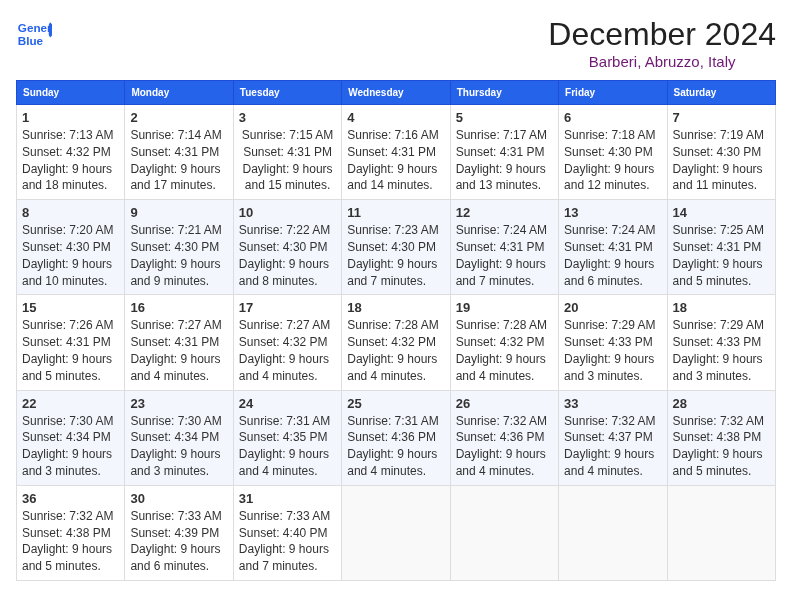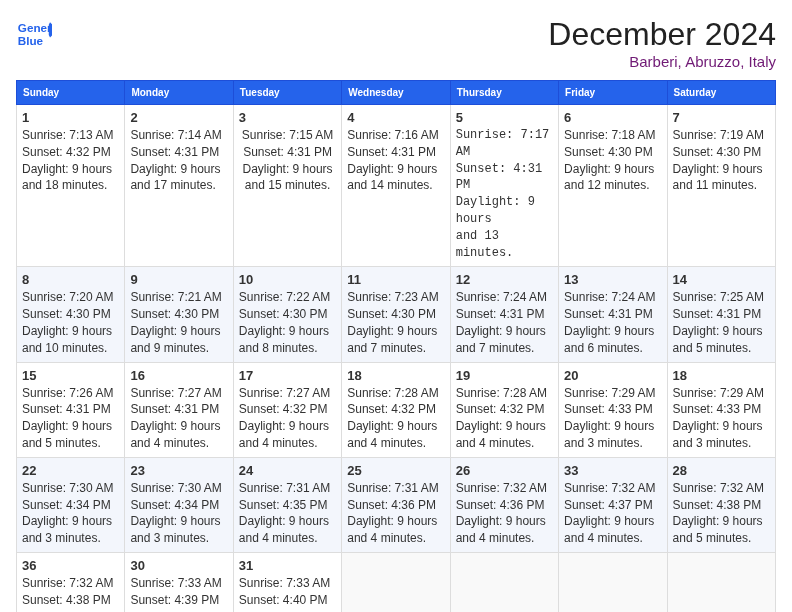--- a/index.html
+++ b/index.html
@@ -19,21 +19,21 @@
     .logo {
       display: flex;
       align-items: center;
       gap: 4px;
     }
     .logo-icon {
       width: 36px;
       height: 36px;
     }
     .title-block {
-      text-align: right;
+      text-align: center;
     }
     .month-title {
       font-size: 32px;
       font-weight: 300;
       color: #222;
     }
     .location-title {
       font-size: 15px;
       color: #701a75;
     }
@@ -133,21 +133,21 @@
         </td>
         <td>
           <span class="day-num">4</span>
           <div class="day-info" style="white-space: pre-line;">Sunrise: 7:16 AM
 Sunset: 4:31 PM
 Daylight: 9 hours
 and 14 minutes.</div>
         </td>
         <td>
           <span class="day-num">5</span>
-          <div class="day-info" style="white-space: pre-line; font-family: Liberation Mono, monospace;">Sunrise: 7:17 AM
+          <div class="day-info" style="white-space: pre-line;">Sunrise: 7:17 AM
 Sunset: 4:31 PM
 Daylight: 9 hours
 and 13 minutes.</div>
         </td>
         <td>
           <span class="day-num">6</span>
           <div class="day-info" style="white-space: pre-line;">Sunrise: 7:18 AM
 Sunset: 4:30 PM
 Daylight: 9 hours
 and 12 minutes.</div>

